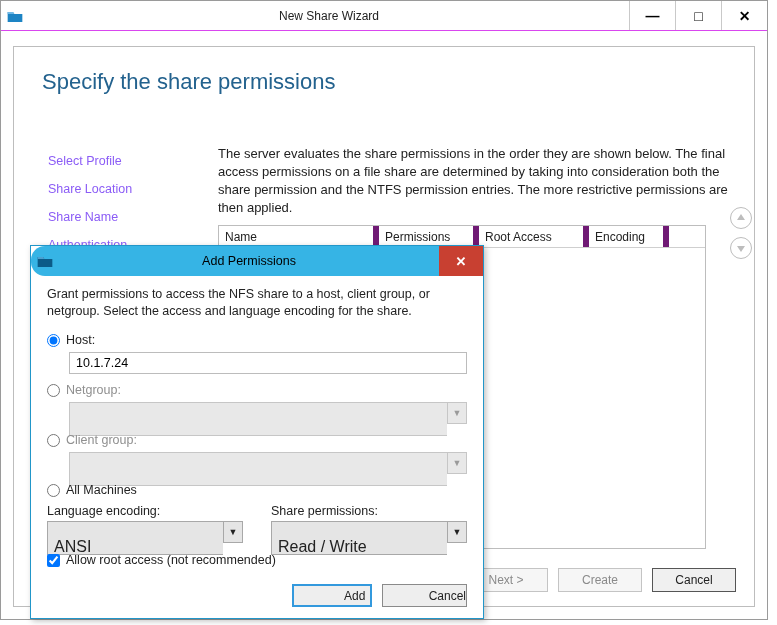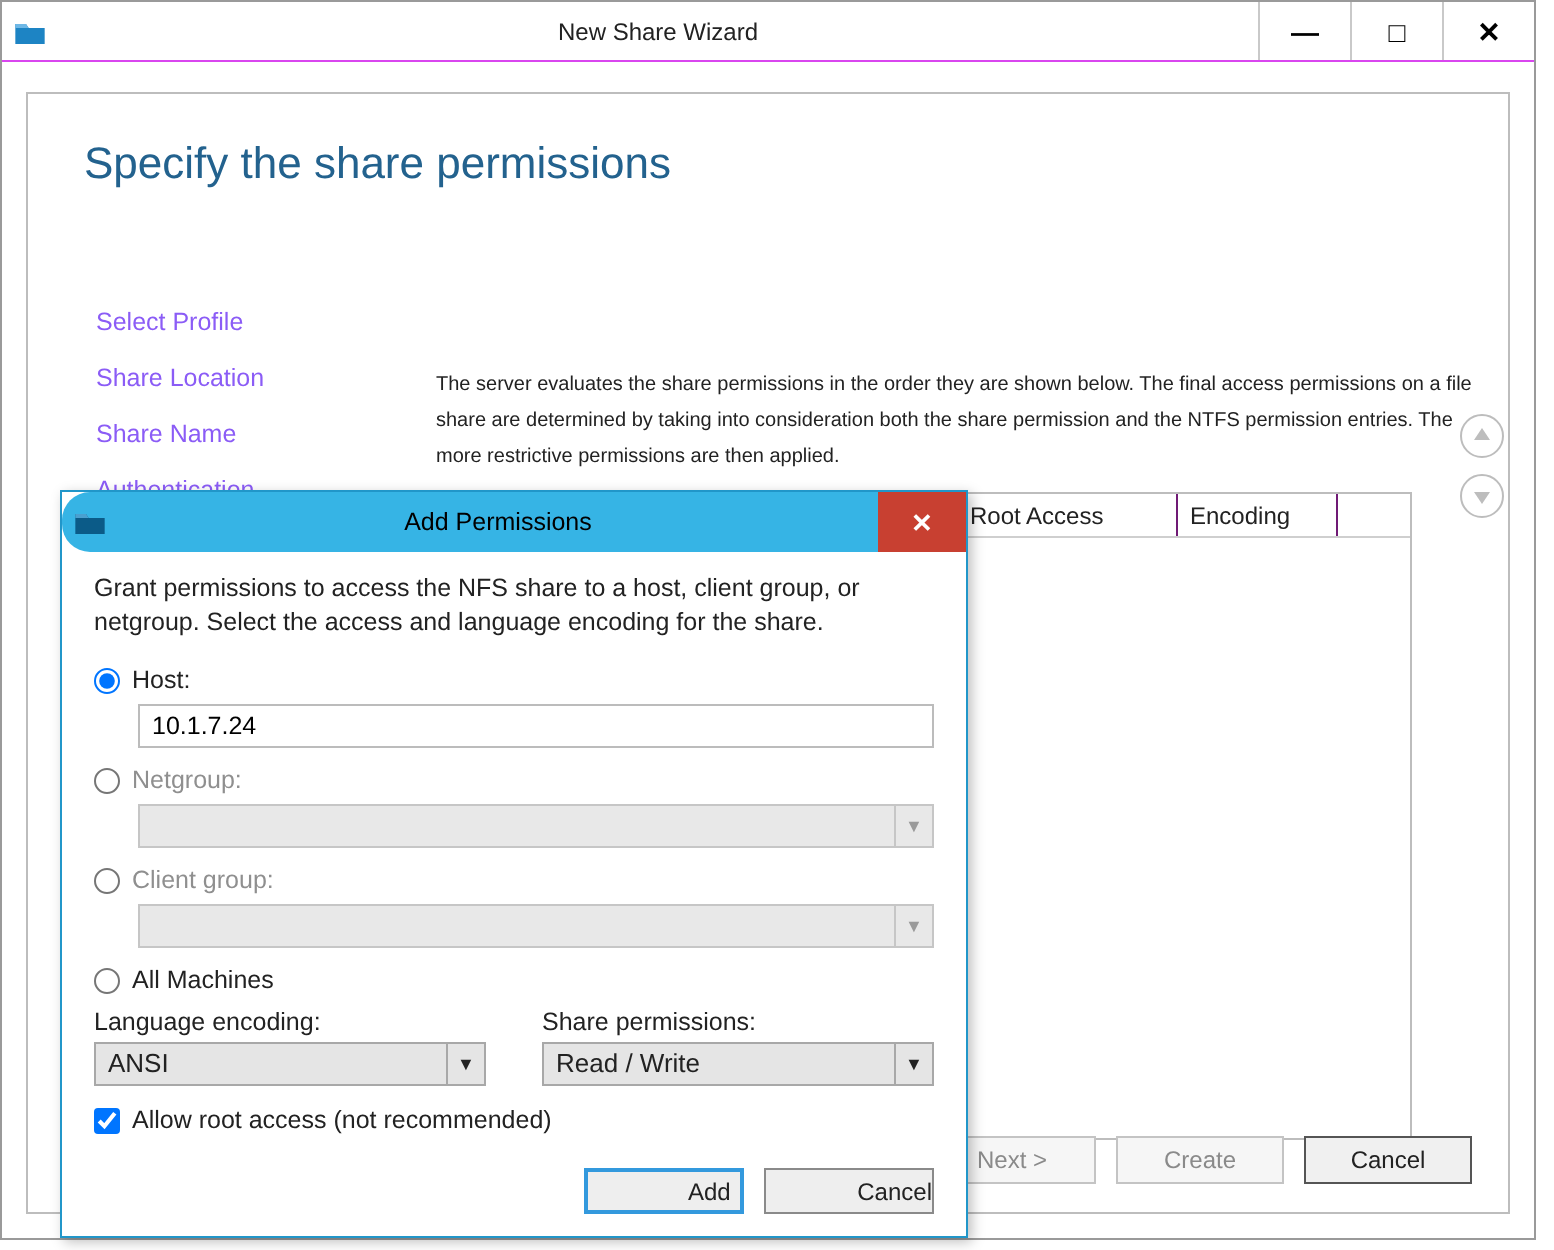--- a/index.html
+++ b/index.html
@@ -39,31 +39,31 @@
     white-space: nowrap;
   }
   .nav-item.active {
     background: #1172bd; color: #fff;
   }
 
   .main {
     position: absolute; left: 204px; top: 98px; right: 18px;
   }
   .description {
-    font-size: 10px; color: #222; line-height: 18px; margin-bottom: 8px; margin-top: 39px;
+    font-size: 13px; color: #222; line-height: 18px; margin-bottom: 8px;
   }
   .perm-table {
     border: 1px solid #bdbdbd; width: 488px; height: 324px; background:#fff;
     position: relative;
   }
   .perm-header {
     display: flex; border-bottom: 1px solid #cfcfcf; font-size: 12px; color:#222;
     height: 22px; align-items: center;
   }
-  .perm-header div { padding: 0 6px; border-right: 1px solid #701a75; height:100%; display:flex; align-items:center; }
+  .perm-header div { padding: 0 6px; border-right: 6px solid #701a75; height:100%; display:flex; align-items:center; }
   .perm-header div:last-child { border-right:none; }
 
   .side-arrows { position: absolute; left: 716px; top: 160px; display:flex; flex-direction:column; gap:8px; }
   .circ-btn {
     width: 22px; height: 22px; border: 1.5px solid #bdbdbd; border-radius: 50%;
     display:flex; align-items:center; justify-content:center; color:#bdbdbd; font-size:12px;
     background:#fff;
   }
 
   .wizard-buttons {
@@ -103,21 +103,21 @@
 
   .text-input {
     width: 398px; height: 22px; border:1px solid #bcbcbc; margin: 2px 0 6px 22px;
     padding: 2px 6px; font-size: 12.5px; background:#fff;
   }
   .combo {
     width: 398px; height: 22px; margin: 2px 0 6px 22px; display:flex;
   }
   .combo.disabled .combo-box { background:#e8e8e8; color:#9a9a9a; border-color:#c6c6c6; }
   .combo.disabled .combo-btn { background:#e8e8e8; color:#9a9a9a; border-color:#c6c6c6; }
-  .combo-box { flex:1; border:1px solid #a8a8a8; border-right:none; padding:2px 6px; font-size:13px; background:#fff; }
+  .combo-box { flex:1; border:1px solid #a8a8a8; border-right:none; padding:16px 6px; font-size:16px; background:#fff; }
   .combo-btn { width:20px; border:1px solid #a8a8a8; display:flex; align-items:center; justify-content:center; font-size:9px; background:#f2f2f2; }
 
   .lang-perm-row { display:flex; gap: 28px; margin-top: 4px; }
   .lp-col { flex:1; }
   .lp-label { font-size:12.5px; margin-bottom: 3px; }
   .lp-combo { height:22px; display:flex; }
   .lp-combo .combo-box { background:#e5e5e5; }
   .lp-combo .combo-btn { background:#e5e5e5; }
 
   .dlg-buttons { display:flex; gap:10px; justify-content:flex-end; margin-top: 14px; }

